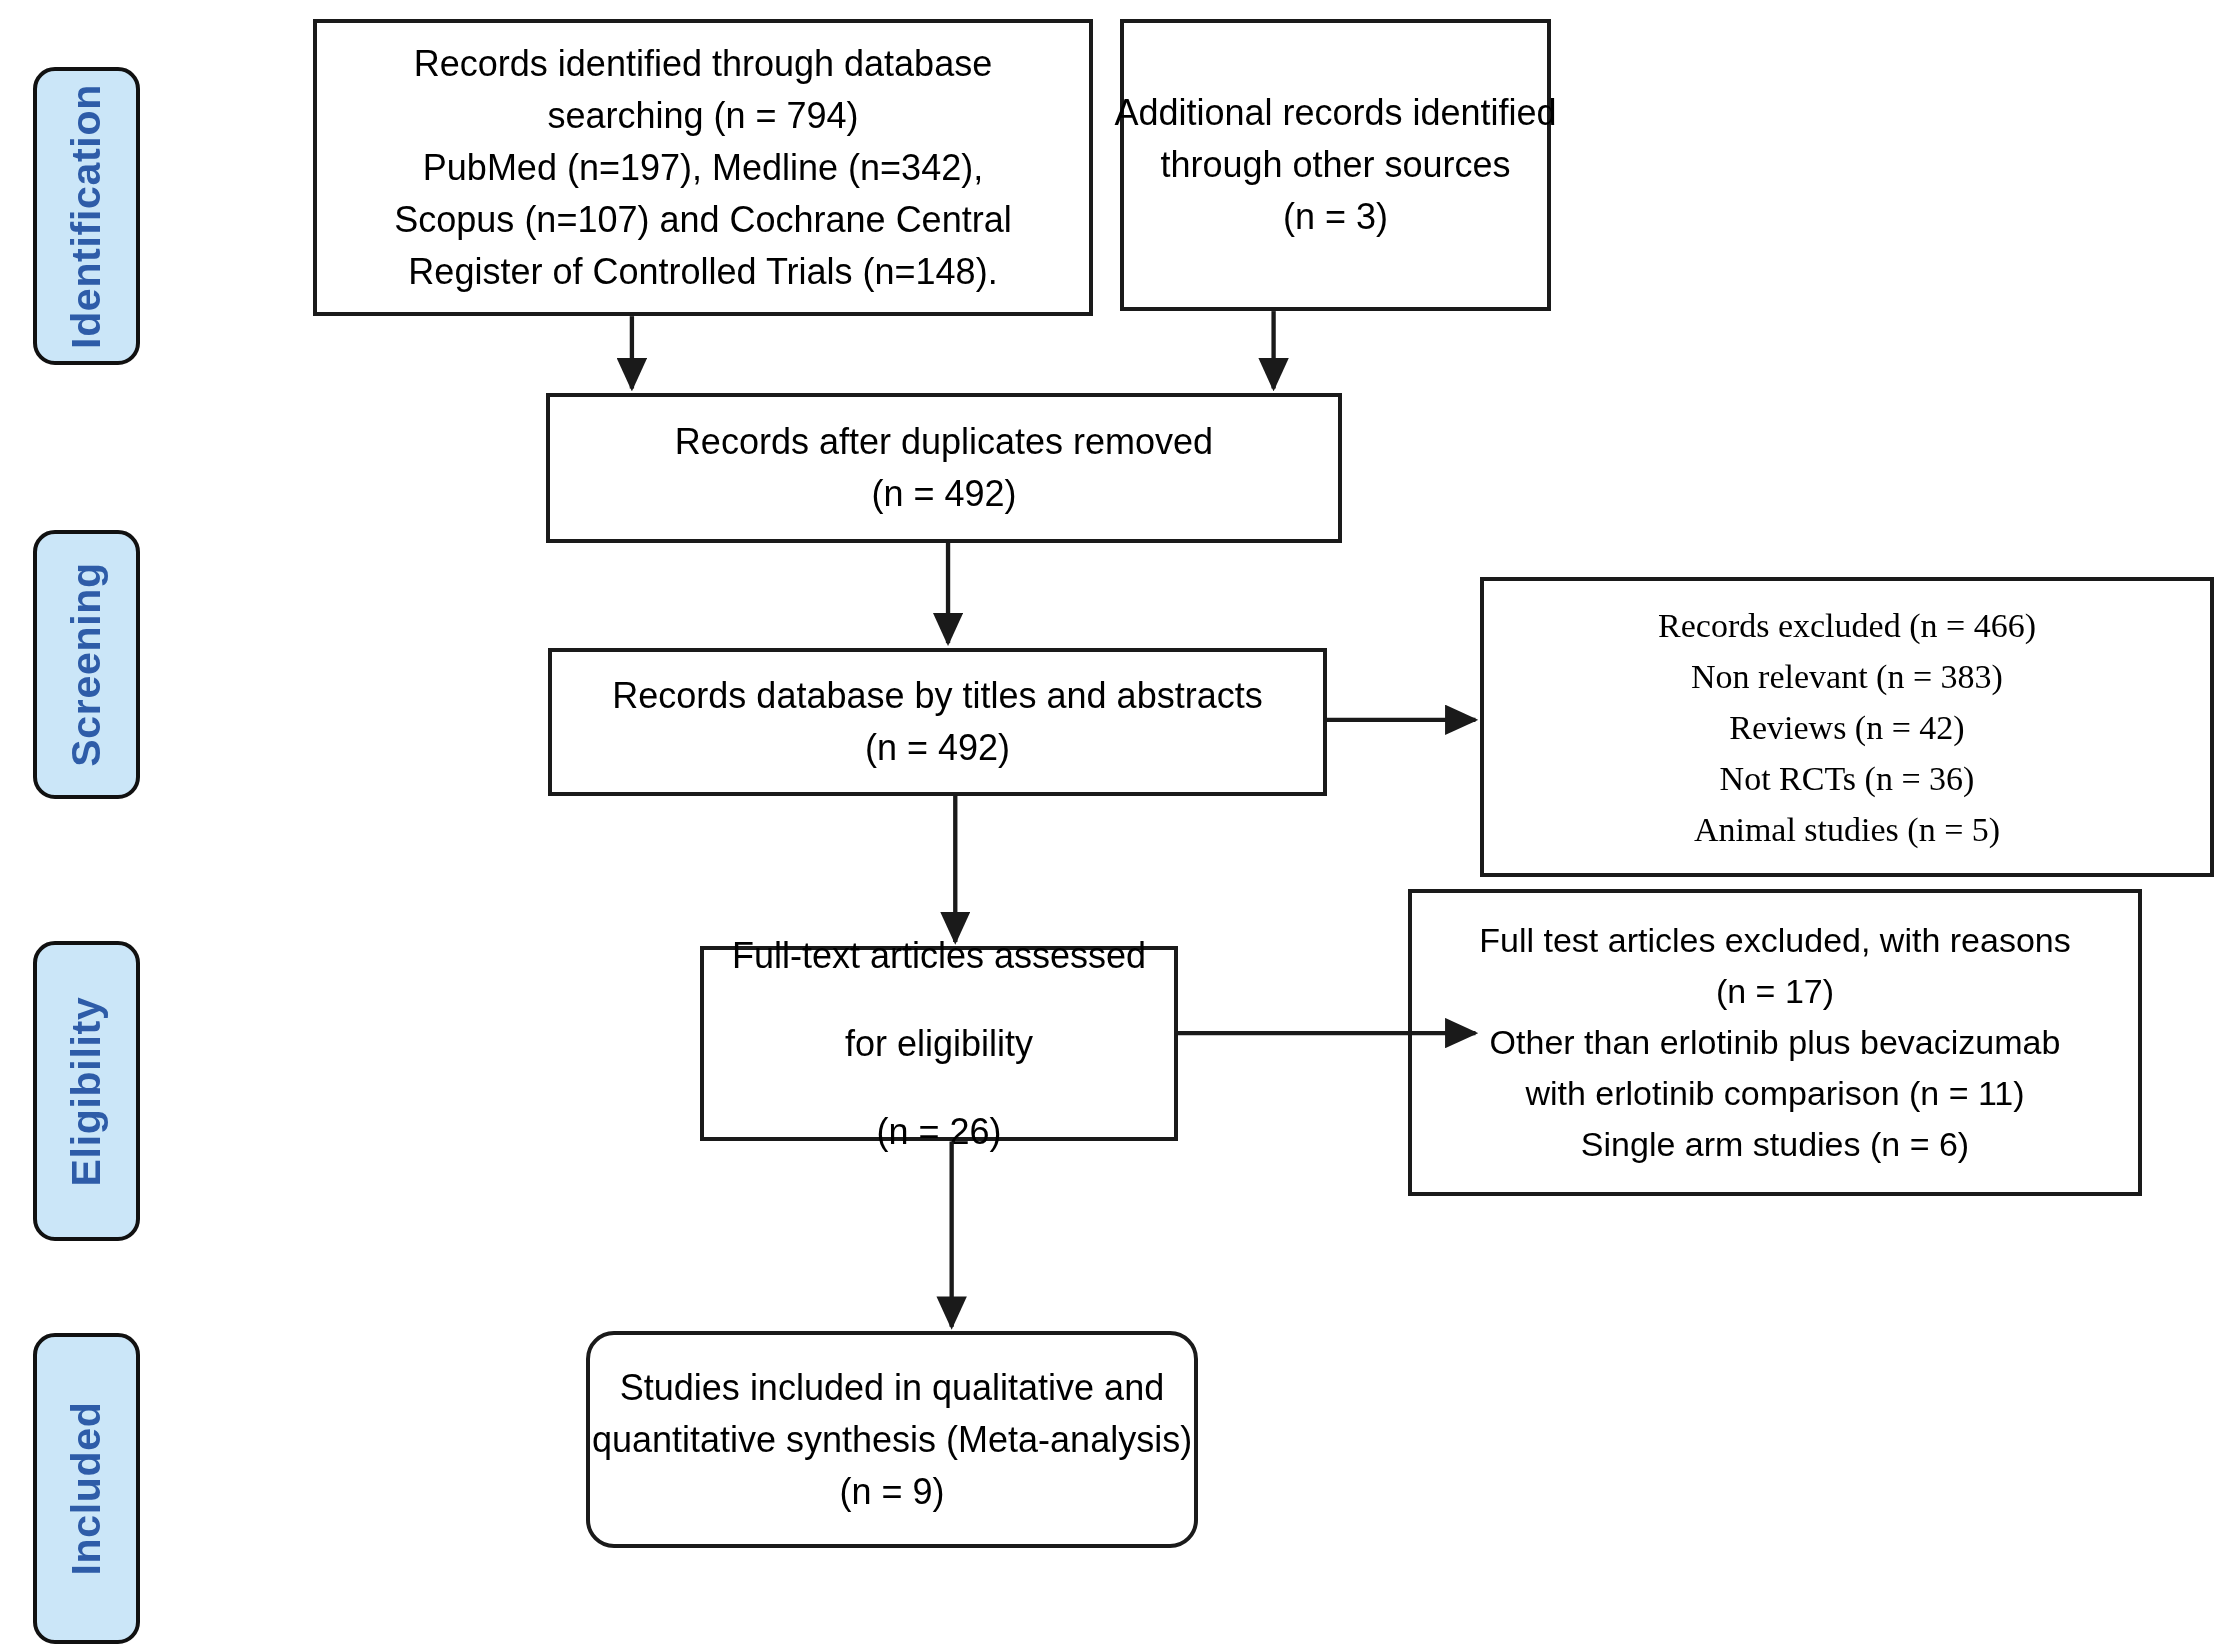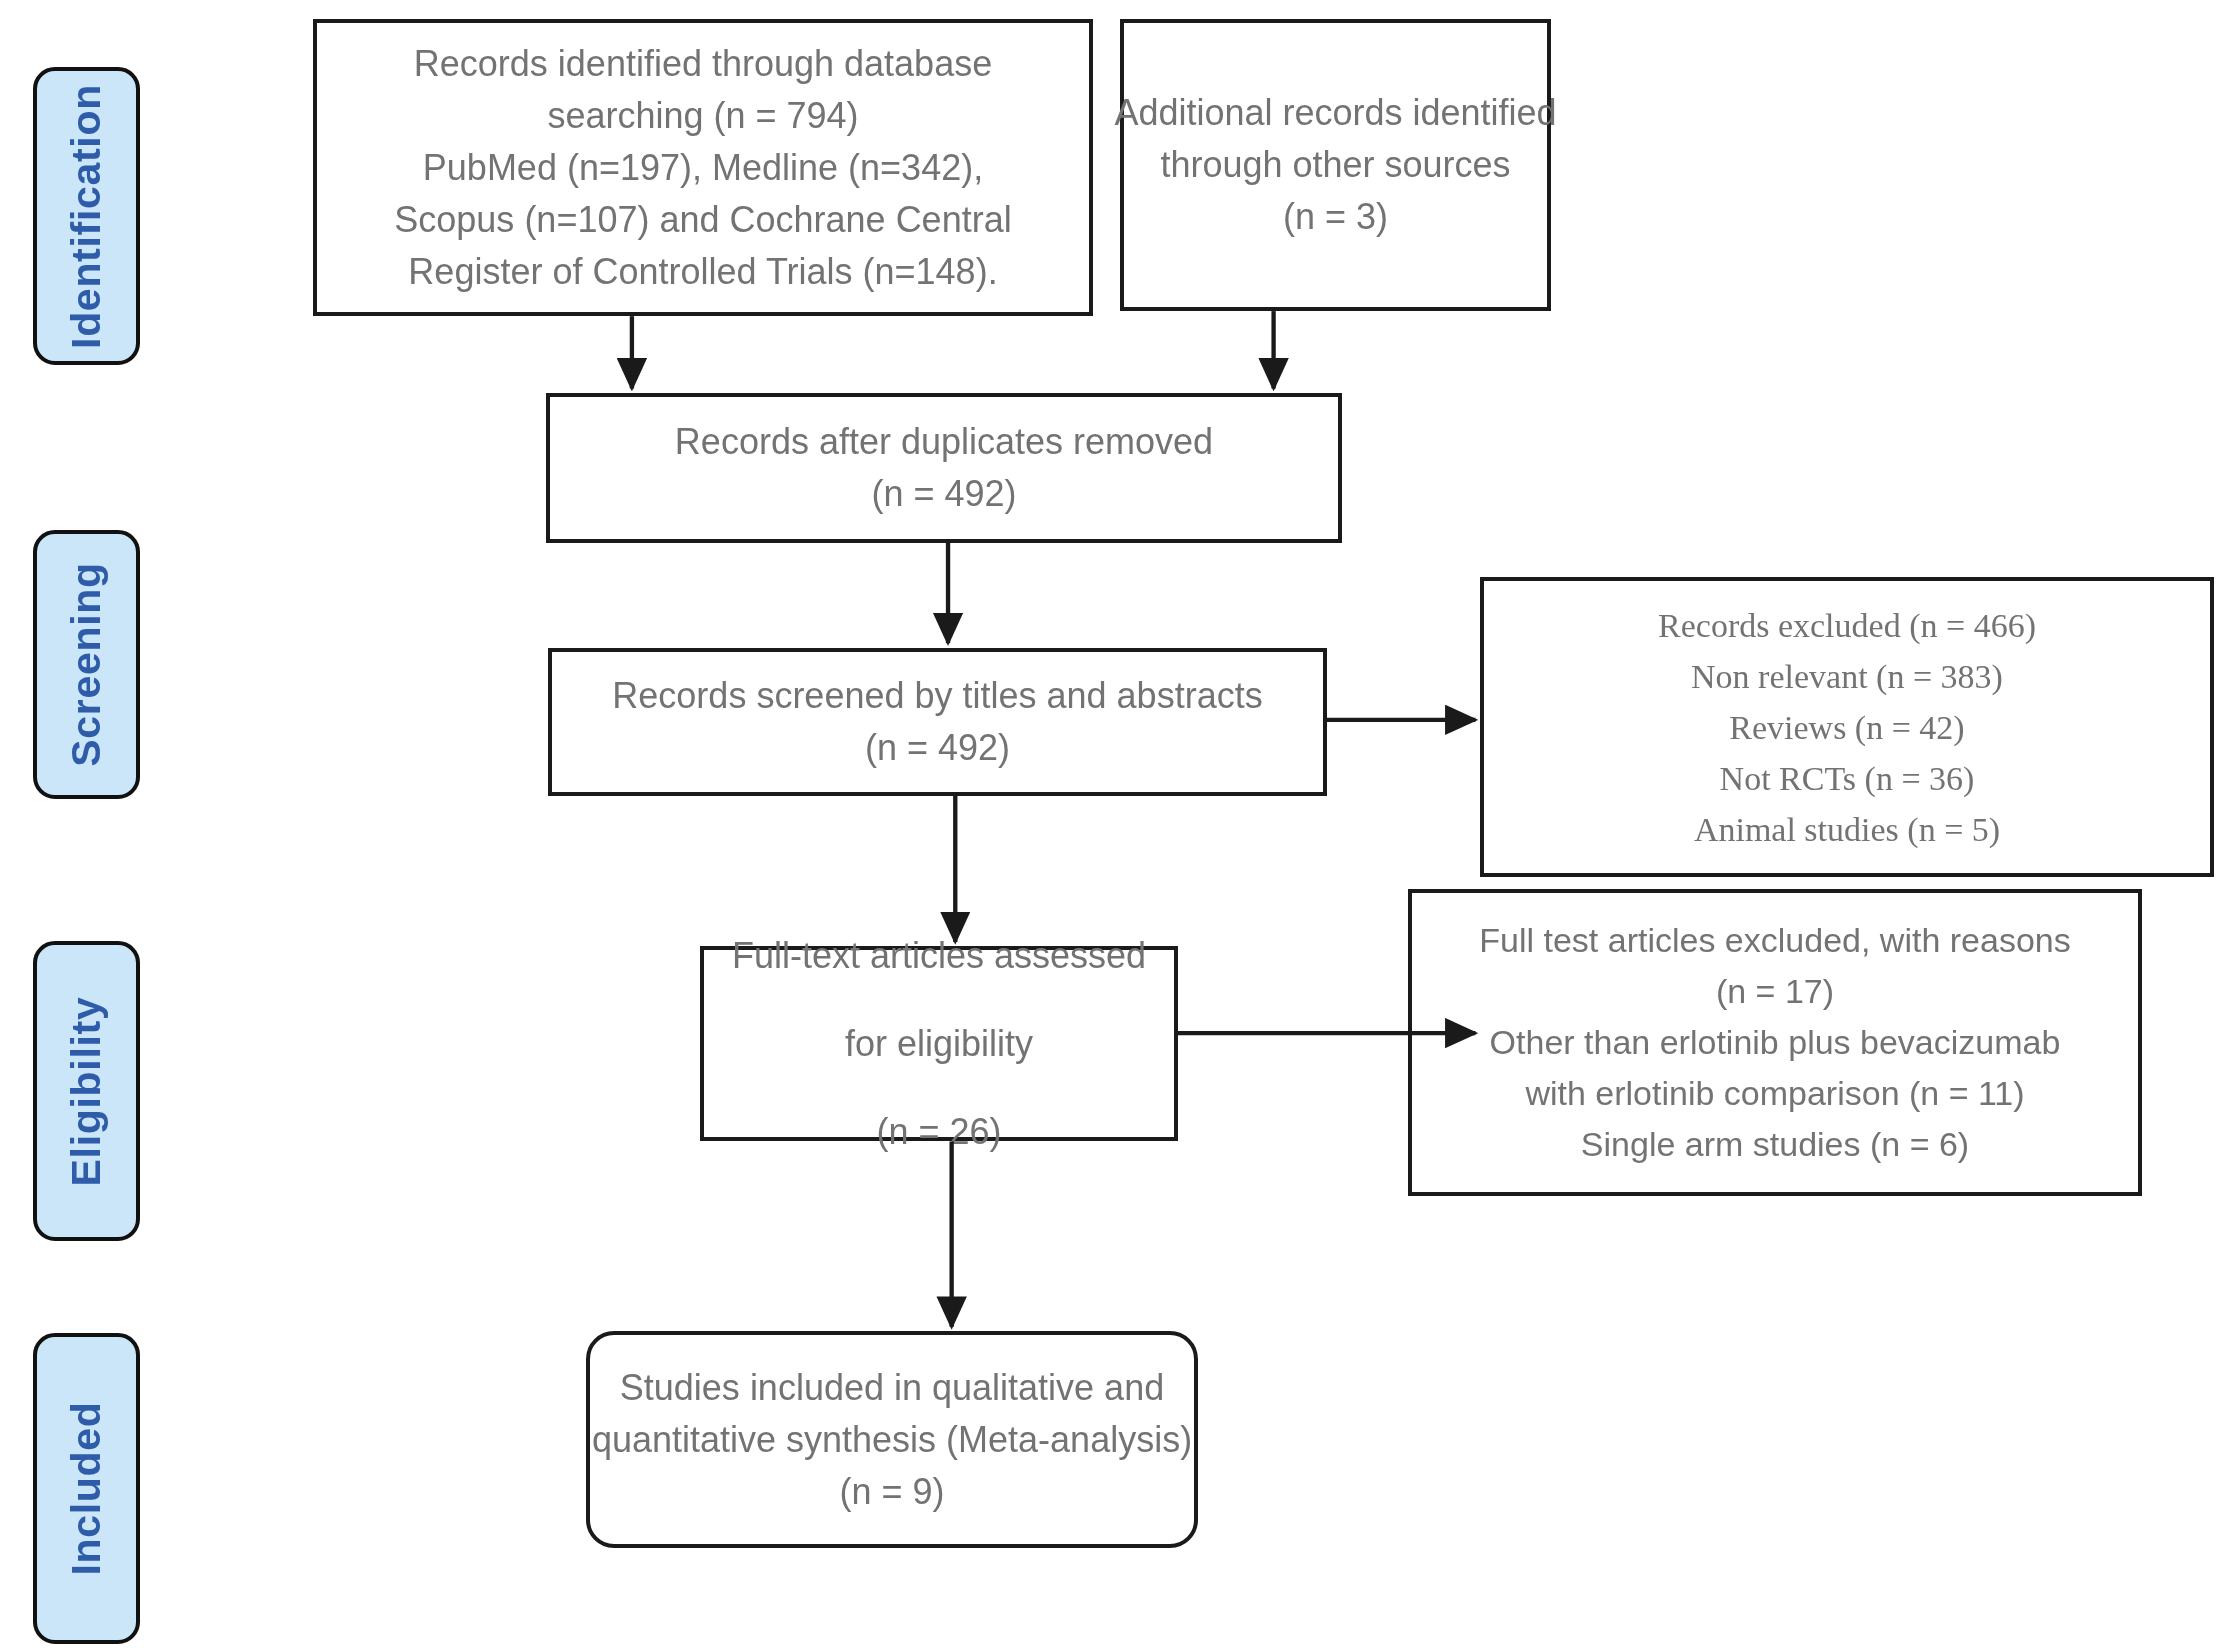--- a/index.html
+++ b/index.html
@@ -47,21 +47,21 @@
   .fbox{
     position:absolute;
     background:#ffffff;
     border:4.3px solid var(--line-color);
     box-sizing:border-box;
     display:flex;
     flex-direction:column;
     align-items:center;
     justify-content:center;
     text-align:center;
-    color:#737373;
+    color:#000000;
     font-size:36px;
     line-height:52px;
     padding:7.2px 10px;
   }
   .fbox.small{
     font-size:34px;
     line-height:51px;
   }
   .tline{white-space:nowrap;}
   
@@ -112,21 +112,21 @@
       <div class="tline">through other sources</div>
       <div class="tline">(n = 3)</div>
     </div>
 
   <div class="fbox" style="left:546px;top:393px;width:796px;height:150px;">
       <div class="tline">Records after duplicates removed</div>
       <div class="tline">(n = 492)</div>
     </div>
 
   <div class="fbox" style="left:548px;top:648px;width:779px;height:148px;">
-      <div class="tline">Records screened by titles and abstracts</div>
+      <div class="tline">Records database by titles and abstracts</div>
       <div class="tline">(n = 492)</div>
     </div>
 
   <div class="fbox small" style="left:1480px;top:577px;width:734px;height:300px;font-family:Liberation Serif, serif;">
       <div class="tline">Records excluded (n = 466)</div>
       <div class="tline">Non relevant (n = 383)</div>
       <div class="tline">Reviews (n = 42)</div>
       <div class="tline">Not RCTs (n = 36)</div>
       <div class="tline">Animal studies (n = 5)</div>
     </div>

